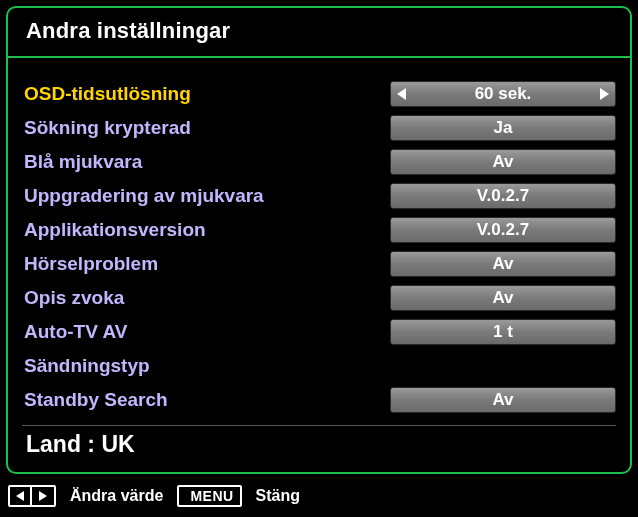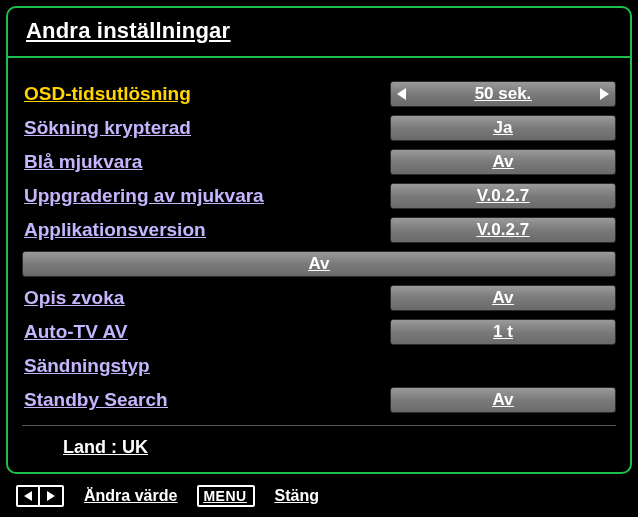--- a/index.html
+++ b/index.html
@@ -1,15 +1,15 @@
 <!DOCTYPE html>
 <html><head>
 <meta charset="utf-8">
 <style>
-  * { box-sizing: border-box; margin: 0; padding: 0; text-decoration: underline; }
+  * { box-sizing: border-box; margin: 0; padding: 0; }
   html, body { width: 638px; height: 517px; background: #000; font-family: Arial, Helvetica, sans-serif; overflow: hidden; }
 
   .screen {
     position: relative;
     width: 638px;
     height: 517px;
     background: #000;
     color: #fff;
   }
 
@@ -79,52 +79,51 @@
     border-top: 6px solid transparent;
     border-bottom: 6px solid transparent;
   }
   .value-box .arrow.left { left: 6px; border-right: 9px solid #fff; }
   .value-box .arrow.right { right: 6px; border-left: 9px solid #fff; }
 
   .country {
     position: absolute;
     left: 18px;
     bottom: 14px;
-    font-size: 18px;
-    font-weight: bold;
-    color: #fff;
-    margin-left: 37px;
+    font-size: 23px;
+    font-weight: bold;
+    color: #fff;
   }
   .country-sep {
     position: absolute;
     left: 14px;
     right: 14px;
     bottom: 46px;
     height: 0;
     border-top: 1px solid #555;
   }
 
   .footer {
     position: absolute;
-    left: 16px;
+    left: 8px;
     bottom: 10px;
     display: flex;
     align-items: center;
-    gap: 20px;
+    gap: 14px;
     font-size: 16px;
     font-weight: bold;
     color: #fff;
   }
   .key-box {
     display: inline-flex;
     align-items: center;
     justify-content: center;
     border: 2px solid #fff;
     border-radius: 2px;
-    padding: 1px 6px 2px 4px;
+    padding: 1px 6px 2px 11px;
     height: 22px;
     background: #000;
     font-size: 14px;
     letter-spacing: 0.5px;
   }
   .key-lr {
     display: inline-flex;
     border: 2px solid #fff;
     border-radius: 2px;
     height: 22px;
@@ -150,21 +149,21 @@
     <div class="title-bar">
       <h1>Andra inställningar</h1>
     </div>
 
     <div class="content" id="rows-container">
         <div class="row">
           <div class="label active">OSD-tidsutlösning</div>
           <div class="value-box">
             <i class="arrow left"></i>
             <i class="arrow right"></i>
-            <span>50 sek.</span>
+            <span>60 sek.</span>
           </div>
         </div>
         <div class="row">
           <div class="label">Sökning krypterad</div>
           <div class="value-box">
             <span>Ja</span>
           </div>
         </div>
         <div class="row">
           <div class="label">Blå mjukvara</div>
@@ -178,20 +177,21 @@
             <span>V.0.2.7</span>
           </div>
         </div>
         <div class="row">
           <div class="label">Applikationsversion</div>
           <div class="value-box">
             <span>V.0.2.7</span>
           </div>
         </div>
         <div class="row">
+          <div class="label">Hörselproblem</div>
           <div class="value-box">
             <span>Av</span>
           </div>
         </div>
         <div class="row">
           <div class="label">Opis zvoka</div>
           <div class="value-box">
             <span>Av</span>
           </div>
         </div>

